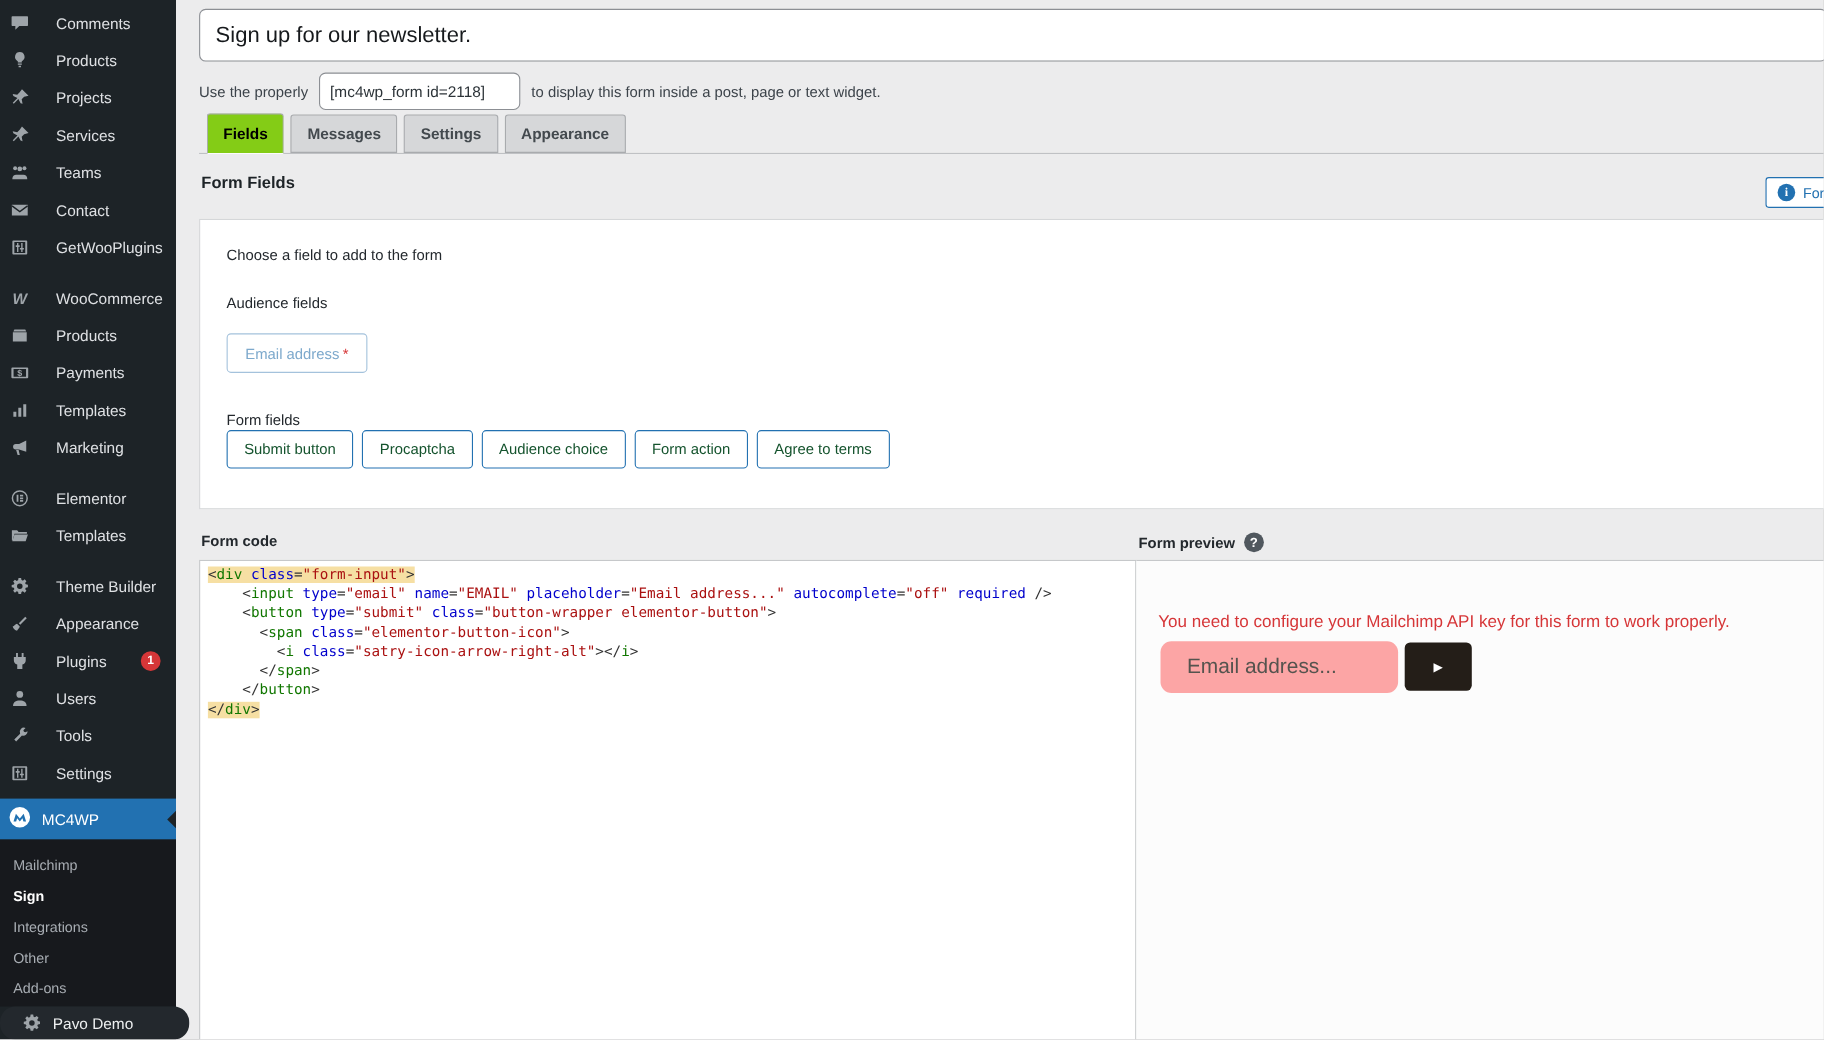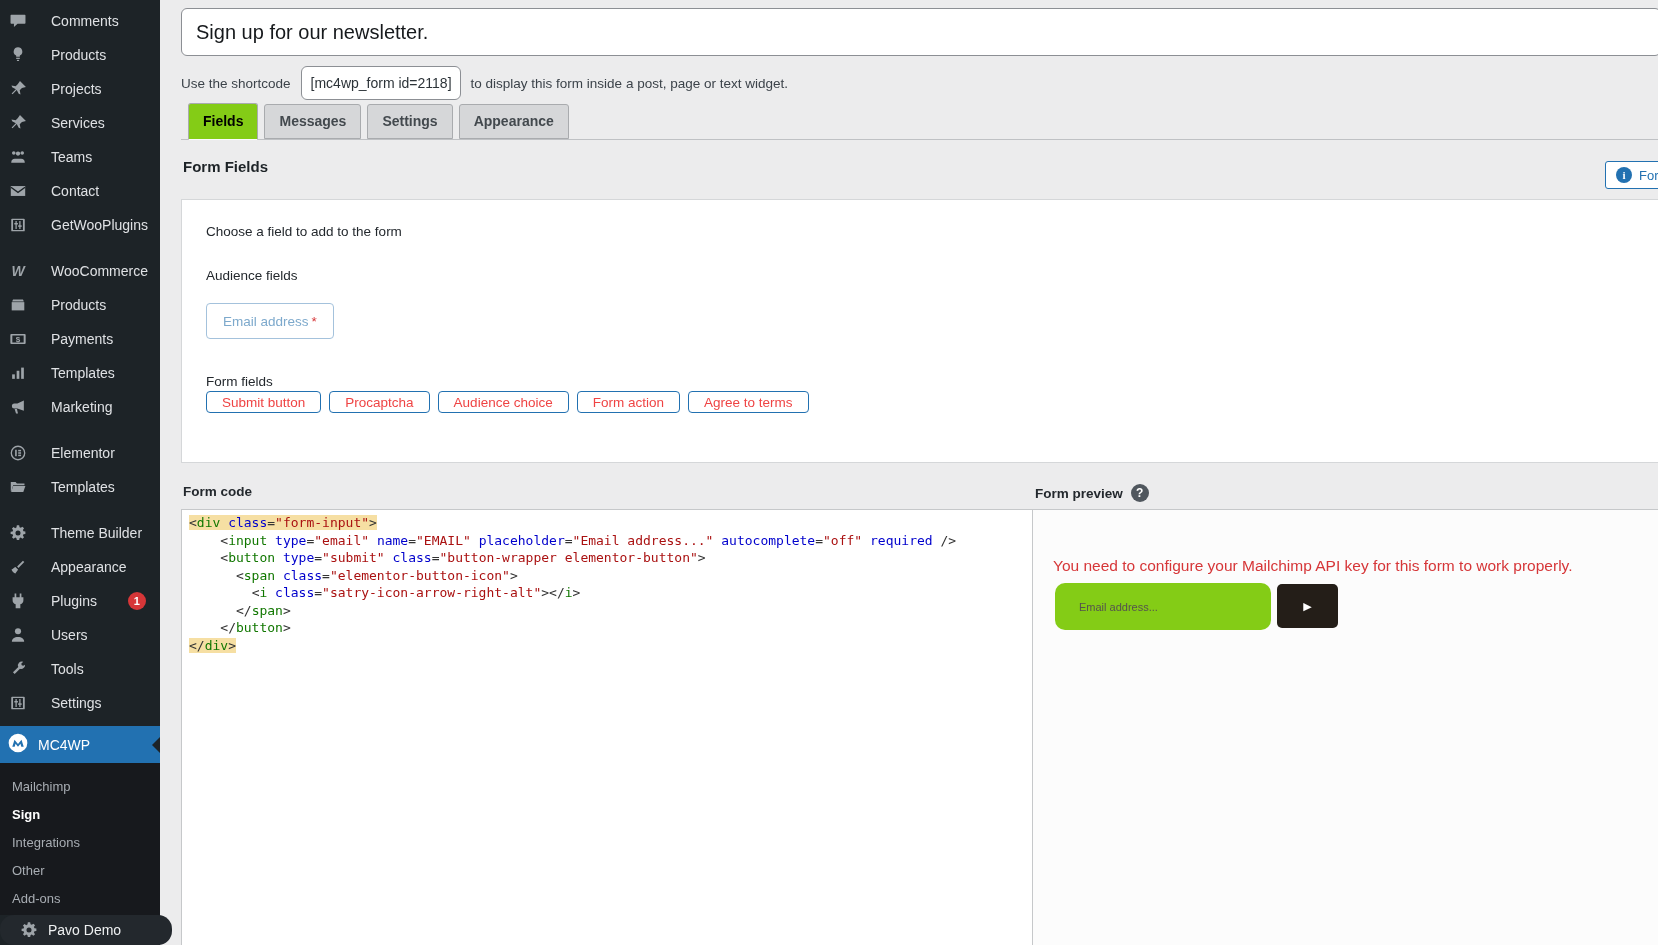--- a/index.html
+++ b/index.html
@@ -30,21 +30,21 @@
   #sidebar-footer .micon{width:18px;height:18px;color:#9ea4a9;}
   #sidebar-footer svg{width:18px;height:18px;}
 
   
   #content{position:absolute;left:160px;top:0;right:0;bottom:0;}
   #title-input{position:absolute;left:21px;top:8px;right:-3px;height:48px;background:#fff;
     border:1px solid #8c8f94;border-radius:6px;font-size:20px;padding:0 14px;color:#16191c;
     font-family:"Liberation Sans",sans-serif;}
   #shortcode-row{position:absolute;left:21px;top:66px;height:34px;display:flex;align-items:center;gap:10px;
     font-size:13.5px;color:#3c434a;}
-  #shortcode-box{width:160px;height:34px;border:1px solid #8c8f94;border-radius:6px;background:#fff;
+  #shortcode-box{width:183px;height:34px;border:1px solid #8c8f94;border-radius:6px;background:#fff;
     font-size:14px;color:#2c3338;padding:0 9px;line-height:32px;white-space:nowrap;overflow:hidden;}
 
   #tab-bar{position:absolute;left:21px;top:104px;right:0;height:36px;border-bottom:1px solid #bfc1c4;
     display:flex;align-items:flex-end;padding-left:7px;gap:6px;}
   .tab{height:35px;line-height:33px;padding:0 14px;border:1px solid #a9abae;background:#d6d7d9;
     border-radius:3px 3px 0 0;font-size:14px;font-weight:600;color:#43494e;cursor:pointer;}
   .tab.active{background:#84cc16;color:#000;font-weight:700;border-bottom-color:#fcfcfc;margin-bottom:-1px;height:37px;line-height:35px;}
 
   #form-fields-heading{position:absolute;left:23px;top:158px;font-size:15px;font-weight:bold;color:#1d2327;}
   #info-button{position:absolute;left:1445px;top:161px;width:150px;height:28px;background:#fff;
@@ -53,22 +53,22 @@
   .info-circle{width:16px;height:16px;border-radius:50%;background:#2271b1;color:#fff;font-size:11px;
     font-weight:bold;font-family:"Liberation Serif",serif;display:flex;align-items:center;justify-content:center;flex:0 0 16px;}
 
   #fields-panel{position:absolute;left:21px;top:199px;right:-3px;height:264px;background:#fff;border:1px solid #d5d7d9;}
   .panel-label{position:absolute;left:24px;font-size:13.5px;font-weight:normal;color:#23282d;}
   #audience-buttons{position:absolute;left:24px;top:103px;display:flex;gap:8px;}
   .audience-btn{height:36px;padding:0 16px;background:#fff;border:1px solid #a4c2dc;border-radius:4px;
     font-size:13.5px;color:#7da9cc;display:flex;align-items:center;gap:3px;cursor:pointer;}
   .audience-btn .req{color:#d63638;}
   #field-buttons{position:absolute;left:24px;top:191px;display:flex;gap:8px;}
-  .field-btn{height:22px;padding:0 15px;background:#fff;border:1px solid #2271b1;border-radius:4px;
-    font-size:13.5px;color:#ef4444;display:flex;align-items:center;cursor:pointer;}
+  .field-btn{height:35px;padding:0 15px;background:#fff;border:1px solid #2271b1;border-radius:4px;
+    font-size:13.5px;color:#14532d;display:flex;align-items:center;cursor:pointer;}
 
   .section-label{position:absolute;top:484px;font-size:13.5px;font-weight:600;color:#23282d;display:flex;align-items:center;gap:8px;}
   #form-code-label{left:23px;}
   #form-preview-label{left:875px;}
   .help-circle{width:18px;height:18px;border-radius:50%;background:#50575e;color:#fff;font-size:12px;
     font-weight:bold;display:inline-flex;align-items:center;justify-content:center;cursor:pointer;}
 
   #code-editor{position:absolute;left:21px;top:509px;width:852px;bottom:-2px;background:#fff;
     border:1px solid #c6c8ca;font-family:"DejaVu Sans Mono",monospace;font-size:13px;line-height:17.5px;
     padding:4px 0 0 7px;white-space:pre;overflow:hidden;cursor:text;}
@@ -76,22 +76,22 @@
   .code-line .hl{background:#f6dfa3;}
   .tk-tag{color:#117700;}
   .tk-attr{color:#0000cc;}
   .tk-str{color:#aa1111;}
   .tk-brk{color:#333;}
   .tk-pln{color:#333;}
 
   #preview-pane{position:absolute;left:873px;top:509px;right:-2px;bottom:-2px;background:#fcfcfc;
     border-top:1px solid #c6c8ca;}
   #preview-warning{position:absolute;left:20px;top:47px;right:40px;color:#d63638;font-size:15.5px;}
-  #preview-email{position:absolute;left:22px;top:73px;width:216px;height:47px;background:#84cc16;
-    border:none;border-radius:10px;font-size:11px;color:#4f4f4f;padding:0 0 0 24px;
+  #preview-email{position:absolute;left:22px;top:73px;width:216px;height:47px;background:#fca5a5;
+    border:none;border-radius:10px;font-size:19px;color:#4f4f4f;padding:0 0 0 24px;
     font-family:"Liberation Sans",sans-serif;}
   #preview-email::placeholder{color:#55534e;opacity:1;}
   #preview-submit{position:absolute;left:244px;top:74px;width:61px;height:44px;background:#241e18;
     border:none;border-radius:5px;color:#fff;font-size:11px;display:flex;align-items:center;justify-content:center;cursor:pointer;}
 </style>
 </head>
 <body>
 
 <div id="screen">
 
@@ -306,21 +306,21 @@
           </svg></span>
       <span>Pavo Demo</span>
     </div>
   </div>
 
   <div id="content">
 
     <input id="title-input" type="text" value="Sign up for our newsletter." style="">
 
     <div id="shortcode-row">
-      <span>Use the shortcode</span>
+      <span>Use the properly</span>
       <span id="shortcode-box">[mc4wp_form id=2118]</span>
       <span>to display this form inside a post, page or text widget.</span>
     </div>
 
     <div id="tab-bar">
         <div class="tab active">Fields</div>
         <div class="tab">Messages</div>
         <div class="tab">Settings</div>
         <div class="tab">Appearance</div>
       </div>

